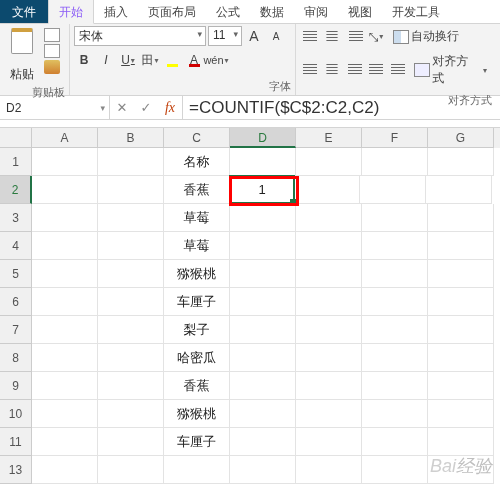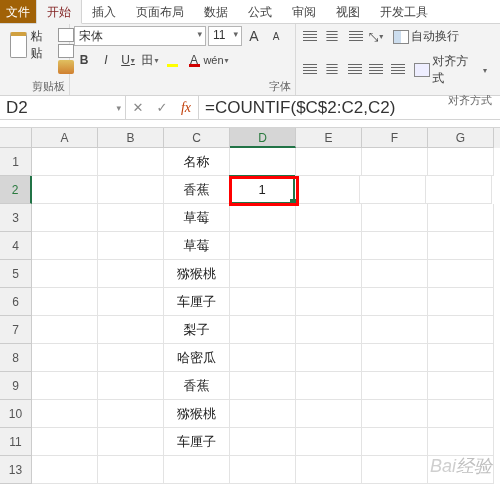--- a/index.html
+++ b/index.html
@@ -19,30 +19,30 @@
     height: 24px;
     border-bottom: 1px solid #d4d4d4;
   }
   .tab {
     padding: 4px 10px 3px;
     font-size: 12px;
     color: #444;
     cursor: default;
   }
   .tab.file {
-    background: #a16207;
+    background: #0c4a6e;
     color: #fff;
-    padding: 4px 6px;
+    padding: 4px 12px;
   }
   .tab.active {
     background: #f3f3f3;
     border-left: 1px solid #d4d4d4;
     border-right: 1px solid #d4d4d4;
     border-bottom: 1px solid #f3f3f3;
-    color: #7f1d1d;
+    color: #8b5cf6;
     margin-bottom: -1px;
   }
   
   .ribbon {
     display: flex;
     background: #f3f3f3;
     height: 72px;
     border-bottom: 1px solid #d4d4d4;
   }
   .group {
@@ -53,22 +53,22 @@
     padding: 2px 4px 0;
   }
   .group-body { display:flex; gap:4px; align-items:flex-start;}
   .group-label {
     text-align: right;
     font-size: 11px;
     color: #666;
     padding-bottom: 1px;
   }
   .big-btn {
-    display:flex; flex-direction:row; align-items:center;
-    padding: 2px 6px; gap:4px;
+    display:flex; flex-direction:column; align-items:center;
+    padding: 2px 6px; gap:12px;
   }
   .clip-icon {
     width:22px; height:26px; border:1px solid #999;
     border-top:4px solid #d0a040; background:#fff; border-radius:2px;
   }
   .small-stack { display:flex; flex-direction:column; gap:2px; padding-top:2px;}
   .mini { width:16px; height:14px; border:1px solid #999; background:#fff;}
   .brush { width:16px; height:14px; background:linear-gradient(#e0c060,#d08030); border-radius:2px;}
   .font-row { display:flex; gap:2px; align-items:center; margin-bottom:4px;}
   .font-sel {
@@ -101,22 +101,22 @@
   }
   .wrap-ico{width:16px;height:14px;border:1px solid #888; background:linear-gradient(90deg,#cde 50%,#fff 50%);}
   .merge-ico{width:16px;height:14px;border:1px solid #888; background:#eef;}
   .indent-ico{width:14px;height:12px;background:repeating-linear-gradient(#666,#666 1px,transparent 1px,transparent 3px);}
   
   .fbar {
     display:flex; height:24px; border-bottom:1px solid #d4d4d4;
     align-items:stretch; background:#fff;
   }
   .namebox{
-    width:126px;border-right:1px solid #d4d4d4; display:flex;align-items:center;
-    padding:0 18px 0 6px; font-size:17px; position:relative; color:#333;
+    width:110px;border-right:1px solid #d4d4d4; display:flex;align-items:center;
+    padding:0 18px 0 6px; font-size:12px; position:relative; color:#333;
   }
   .namebox::after{content:"▾"; position:absolute; right:4px; font-size:9px; color:#888;}
   .fb-btns{display:flex;align-items:center;border-right:1px solid #d4d4d4;}
   .fb-btn{width:24px;display:flex;align-items:center;justify-content:center;color:#888;font-size:13px;}
   .fb-btn.fx{font-style:italic;font-family:"Times New Roman",serif;color:#c2410c;font-size:14px;}
   .formula{flex:1;display:flex;align-items:center;padding:0 6px;font-size:17px;color:#333;}
   .spacer-row{height:8px;border-bottom:1px solid #d4d4d4;}
   
   .grid{position:relative;}
   .col-headers{display:flex;height:20px;background:#f0f0f0;}
@@ -157,22 +157,22 @@
   .watermark b{color:#bfbfbf;font-weight:normal;}
 </style>
 </head>
 <body>
 
 <div class="tabs">
   <div class="tab file">文件</div>
   <div class="tab active">开始</div>
   <div class="tab">插入</div>
   <div class="tab">页面布局</div>
+  <div class="tab">公式</div>
   <div class="tab">数据</div>
-  <div class="tab">公式</div>
   <div class="tab">审阅</div>
   <div class="tab">视图</div>
   <div class="tab">开发工具</div>
 </div>
 
 <div class="ribbon">
   <div class="group" style="width:70px">
     <div class="group-body">
       <div class="big-btn">
         <div class="clip-icon"></div>

